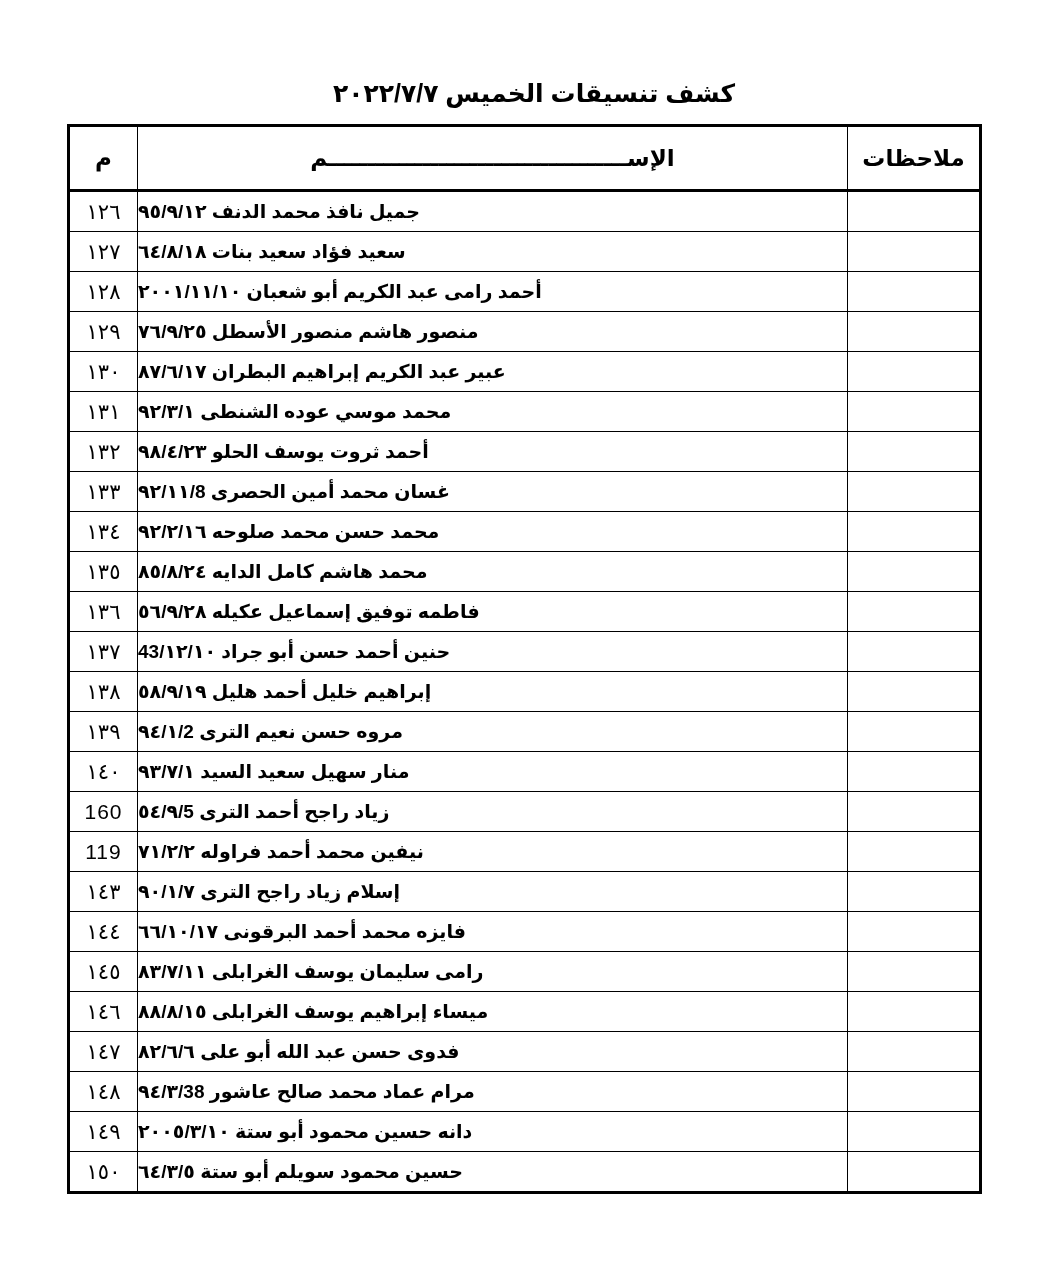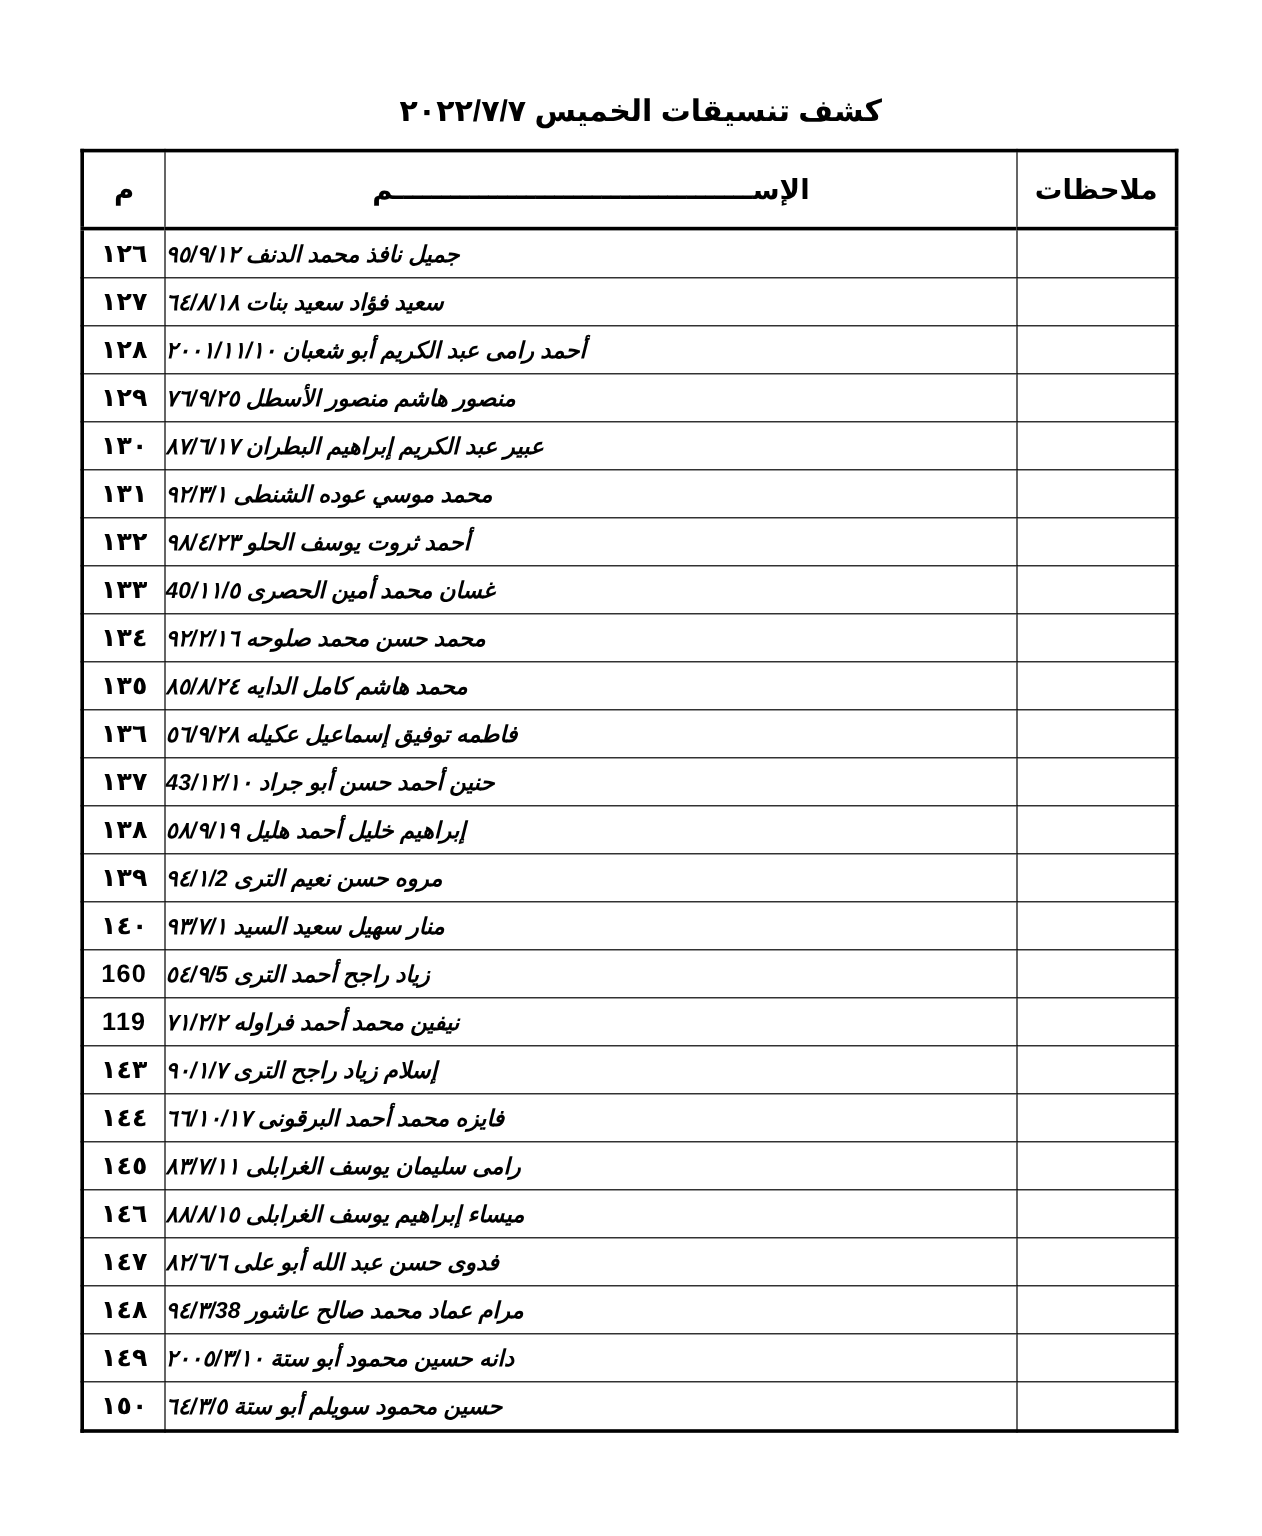--- a/index.html
+++ b/index.html
@@ -74,26 +74,25 @@
     font-size: 19px;
     font-weight: bold;
     white-space: nowrap;
     overflow: hidden;
     direction: rtl;
     unicode-bidi: isolate;
   }
   td.cell-name .nm {
     display: inline-block;
     direction: rtl;
-    font-style: italic;
   }
   td.cell-num {
     text-align: center;
     font-size: 21px;
-    font-weight: bold;
+    font-weight: normal;
     letter-spacing: 1px;
   }
   tbody tr:last-child td { border-bottom: none; }
 </style>
 </head>
 <body>
 
 <div class="page">
 
   <h1 class="doc-title">كشف تنسيقات الخميس ٢٠٢٢/٧/٧</h1>
@@ -144,21 +143,21 @@
           <td class="cell-name"><span class="nm">محمد موسي عوده الشنطى ٩٢/٣/١</span></td>
           <td class="cell-num">١٣١</td>
         </tr>
         <tr>
           <td class="cell-notes"></td>
           <td class="cell-name"><span class="nm">أحمد ثروت يوسف الحلو ٩٨/٤/٢٣</span></td>
           <td class="cell-num">١٣٢</td>
         </tr>
         <tr>
           <td class="cell-notes"></td>
-          <td class="cell-name"><span class="nm">غسان محمد أمين الحصرى 40/١١/٥</span></td>
+          <td class="cell-name"><span class="nm">غسان محمد أمين الحصرى ٩٢/١١/8</span></td>
           <td class="cell-num">١٣٣</td>
         </tr>
         <tr>
           <td class="cell-notes"></td>
           <td class="cell-name"><span class="nm">محمد حسن محمد صلوحه ٩٢/٢/١٦</span></td>
           <td class="cell-num">١٣٤</td>
         </tr>
         <tr>
           <td class="cell-notes"></td>
           <td class="cell-name"><span class="nm">محمد هاشم كامل الدايه ٨٥/٨/٢٤</span></td>

